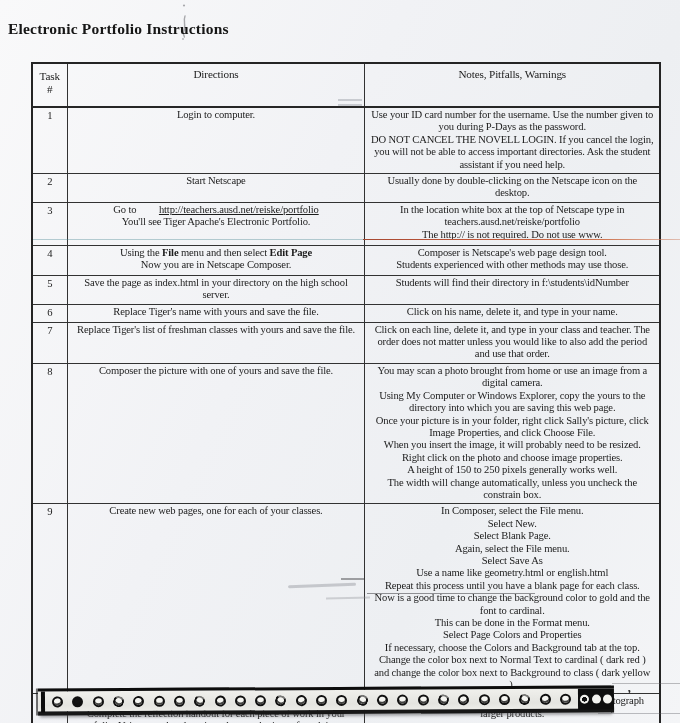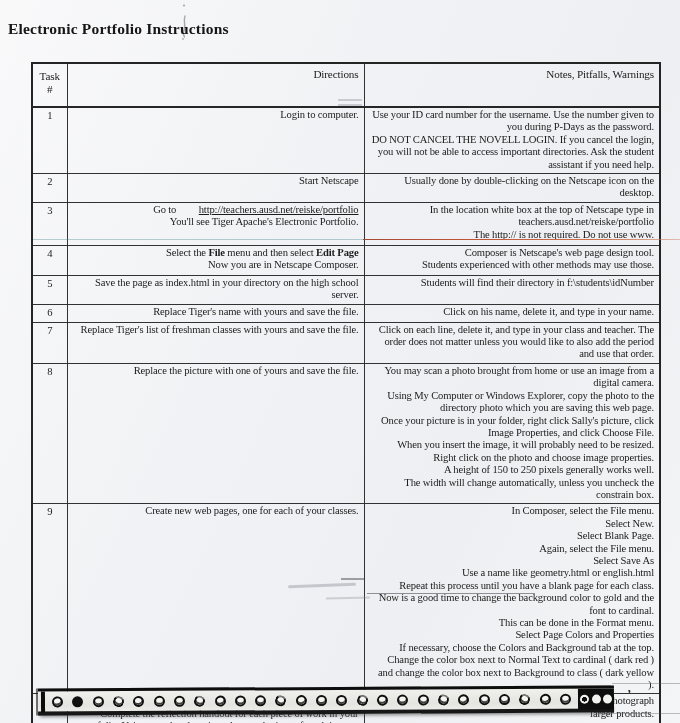--- a/index.html
+++ b/index.html
@@ -14,27 +14,27 @@
   .title-line{font-size:15.5px;font-weight:bold;line-height:18px;letter-spacing:.2px;color:#161616;}
   
   .pen-mark{position:absolute;left:179px;top:2px;opacity:.75;}
   
   .doc-table{
     position:absolute;left:31px;top:62px;width:628px;
     border-collapse:collapse;table-layout:fixed;
     border:2px solid #242424;
   }
   .doc-table th,.doc-table td{
-    border:1.4px solid #323232;vertical-align:top;text-align:right;
+    border:1.4px solid #323232;vertical-align:top;text-align:center;
     font-size:10.6px;line-height:12.4px;letter-spacing:-.15px;font-weight:normal;
     padding:1px 5px 2px 6px;color:#1c1c1c;
   }
   .doc-table thead th{height:30px;font-size:11.2px;border-bottom:2.2px solid #262626;}
   th.h-task{ text-align:center;padding:6px 0;line-height:13px;}
-  th.h-dir{ padding-top:4px;}
+  th.h-dir{ text-align:center;padding-top:4px;}
   th.h-notes{padding-top:4px;}
   td.task-cell{text-align:center;padding:2px 0;}
   .line{margin:0;}
   .b{font-weight:bold;}
   .u{text-decoration:underline;margin-left:20px;}
   tbody tr:nth-child(1)>td{height:52px}
   tbody tr:nth-child(2)>td{height:21px}
   tbody tr:nth-child(3)>td{height:38px}
   tbody tr:nth-child(4)>td{height:25px}
   tbody tr:nth-child(5)>td{height:21px}
@@ -138,21 +138,21 @@
             <div class="line">You'll see Tiger Apache's Electronic Portfolio.</div>
           </td>
           <td class="notes-cell">
             <div class="line">In the location white box at the top of Netscape type in teachers.ausd.net/reiske/portfolio</div>
             <div class="line">The http:// is not required.  Do not use www.</div>
           </td>
         </tr>
         <tr>
           <td class="task-cell">4</td>
           <td class="dir-cell">
-            <div class="line"><span>Select the </span><span class="b">File</span><span> menu and then select </span><span class="b">Edit Page</span></div>
+            <div class="line"><span>Using the </span><span class="b">File</span><span> menu and then select </span><span class="b">Edit Page</span></div>
             <div class="line">Now you are in Netscape Composer.</div>
           </td>
           <td class="notes-cell">
             <div class="line">Composer is Netscape's web page design tool.</div>
             <div class="line">Students experienced with other methods may use those.</div>
           </td>
         </tr>
         <tr>
           <td class="task-cell">5</td>
           <td class="dir-cell">
@@ -176,25 +176,25 @@
           <td class="dir-cell">
             <div class="line">Replace Tiger's list of freshman classes with yours and save the file.</div>
           </td>
           <td class="notes-cell">
             <div class="line">Click on each line, delete it, and type in your class and teacher.  The order does not matter unless you would like to also add the period and use that order.</div>
           </td>
         </tr>
         <tr>
           <td class="task-cell">8</td>
           <td class="dir-cell">
-            <div class="line">Replace the picture with one of yours and save the file.</div>
+            <div class="line">Composer the picture with one of yours and save the file.</div>
           </td>
           <td class="notes-cell">
             <div class="line">You may scan a photo brought from home or use an image from a digital camera.</div>
-            <div class="line">Using My Computer or Windows Explorer, copy the photo to the directory photo which you are saving this web page.</div>
+            <div class="line">Using My Computer or Windows Explorer, copy the yours to the directory into which you are saving this web page.</div>
             <div class="line">Once your picture is in your folder, right click Sally's picture, click Image Properties, and click Choose File.</div>
             <div class="line">When you insert the image, it will probably need to be resized.</div>
             <div class="line">Right click on the photo and choose image properties.</div>
             <div class="line">A height of  150 to 250 pixels generally works well.</div>
             <div class="line">The width will change automatically, unless you uncheck the constrain box.</div>
           </td>
         </tr>
         <tr>
           <td class="task-cell">9</td>
           <td class="dir-cell">

